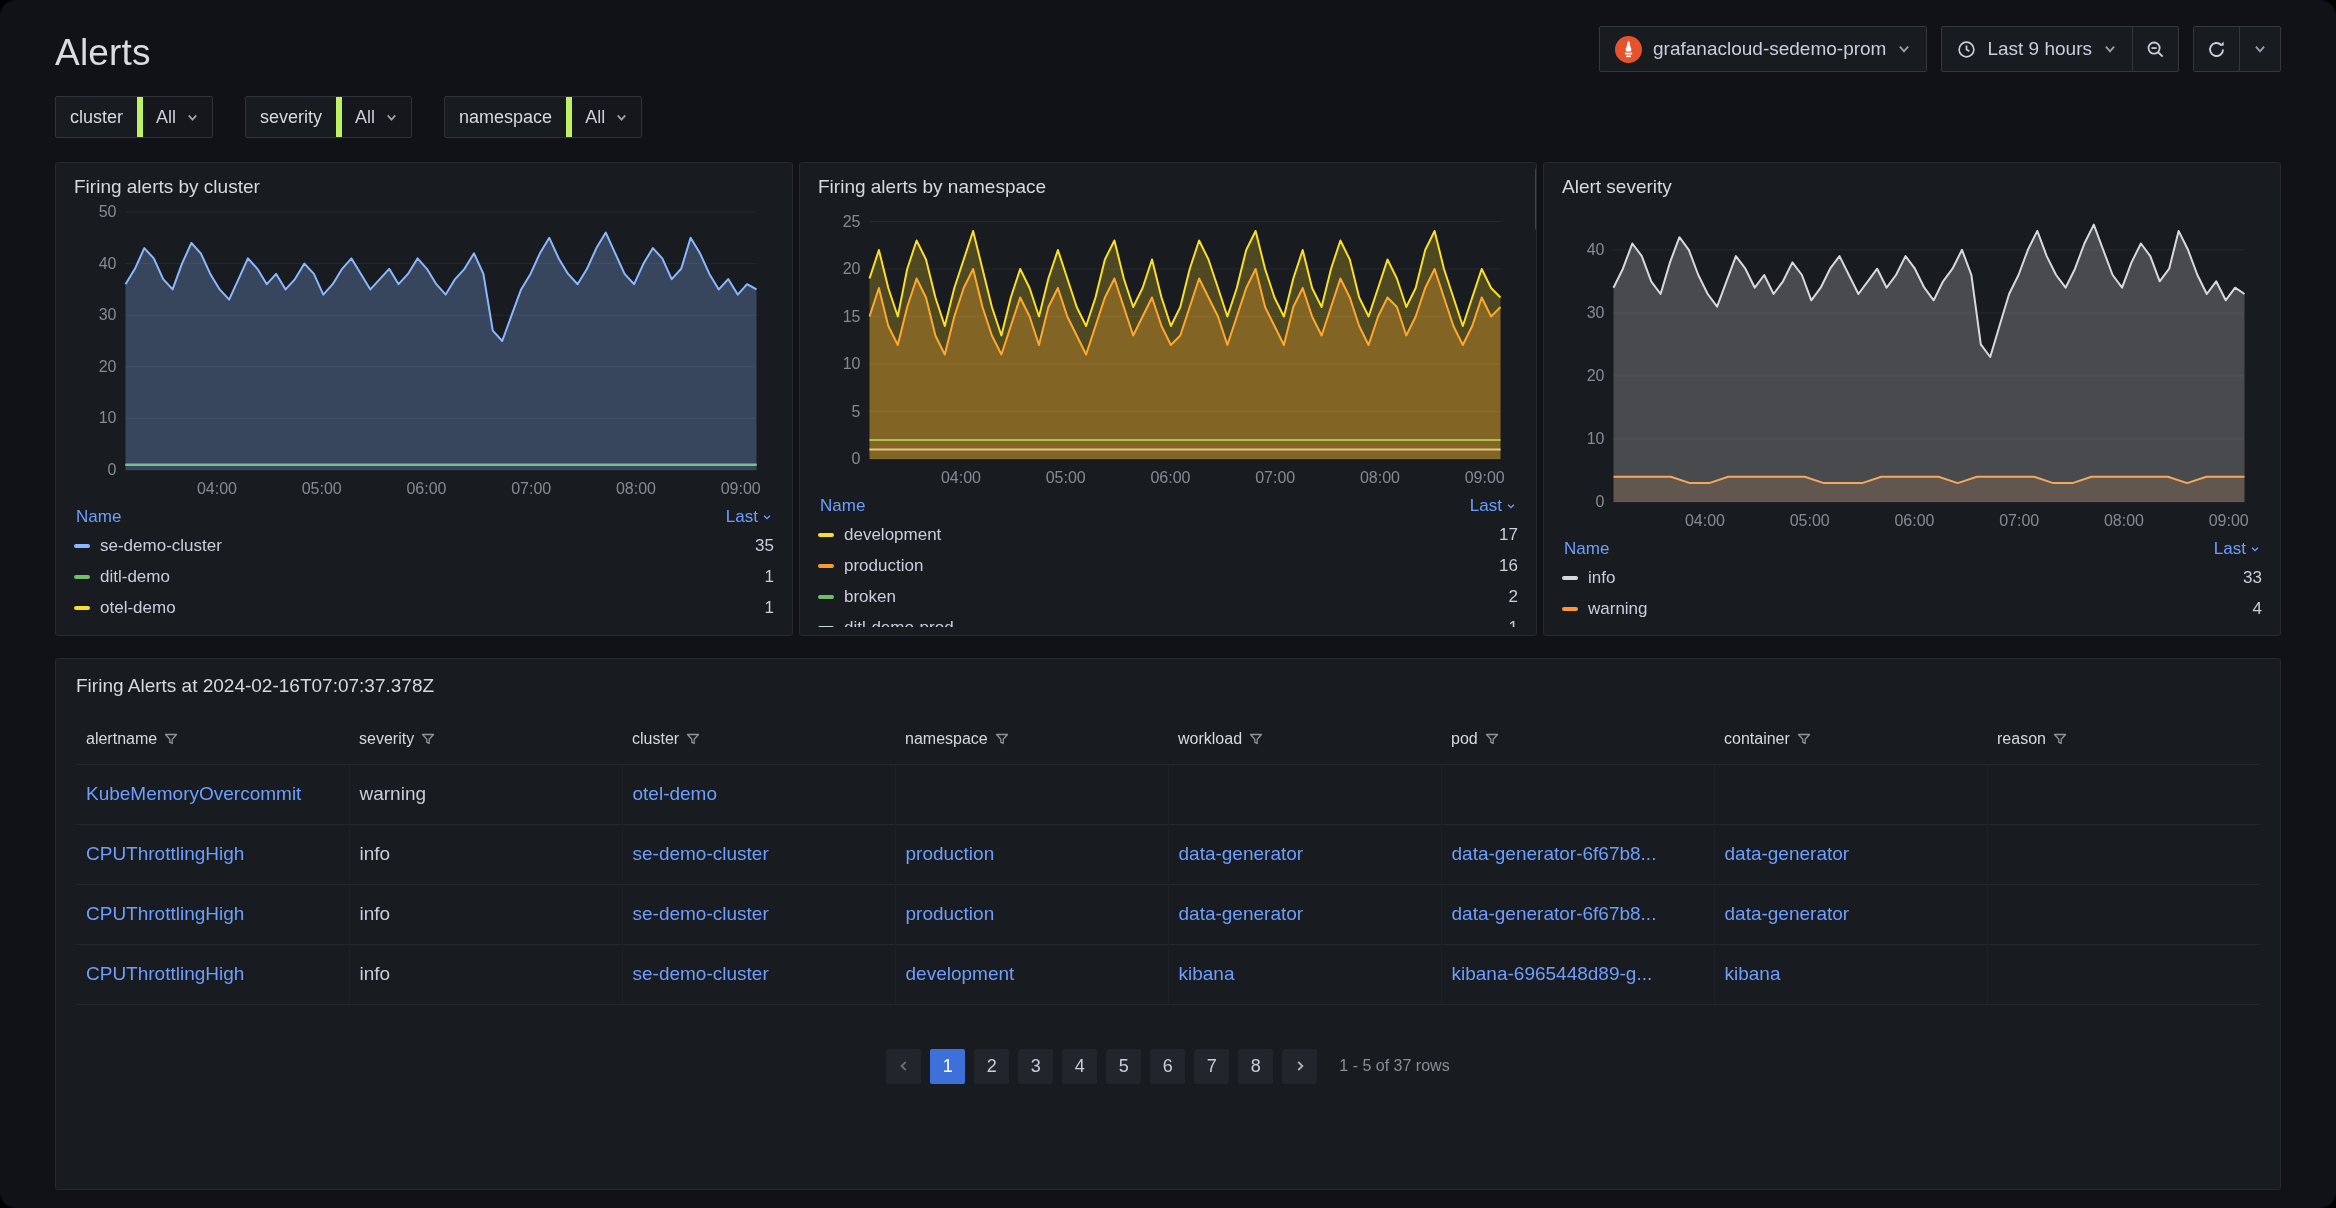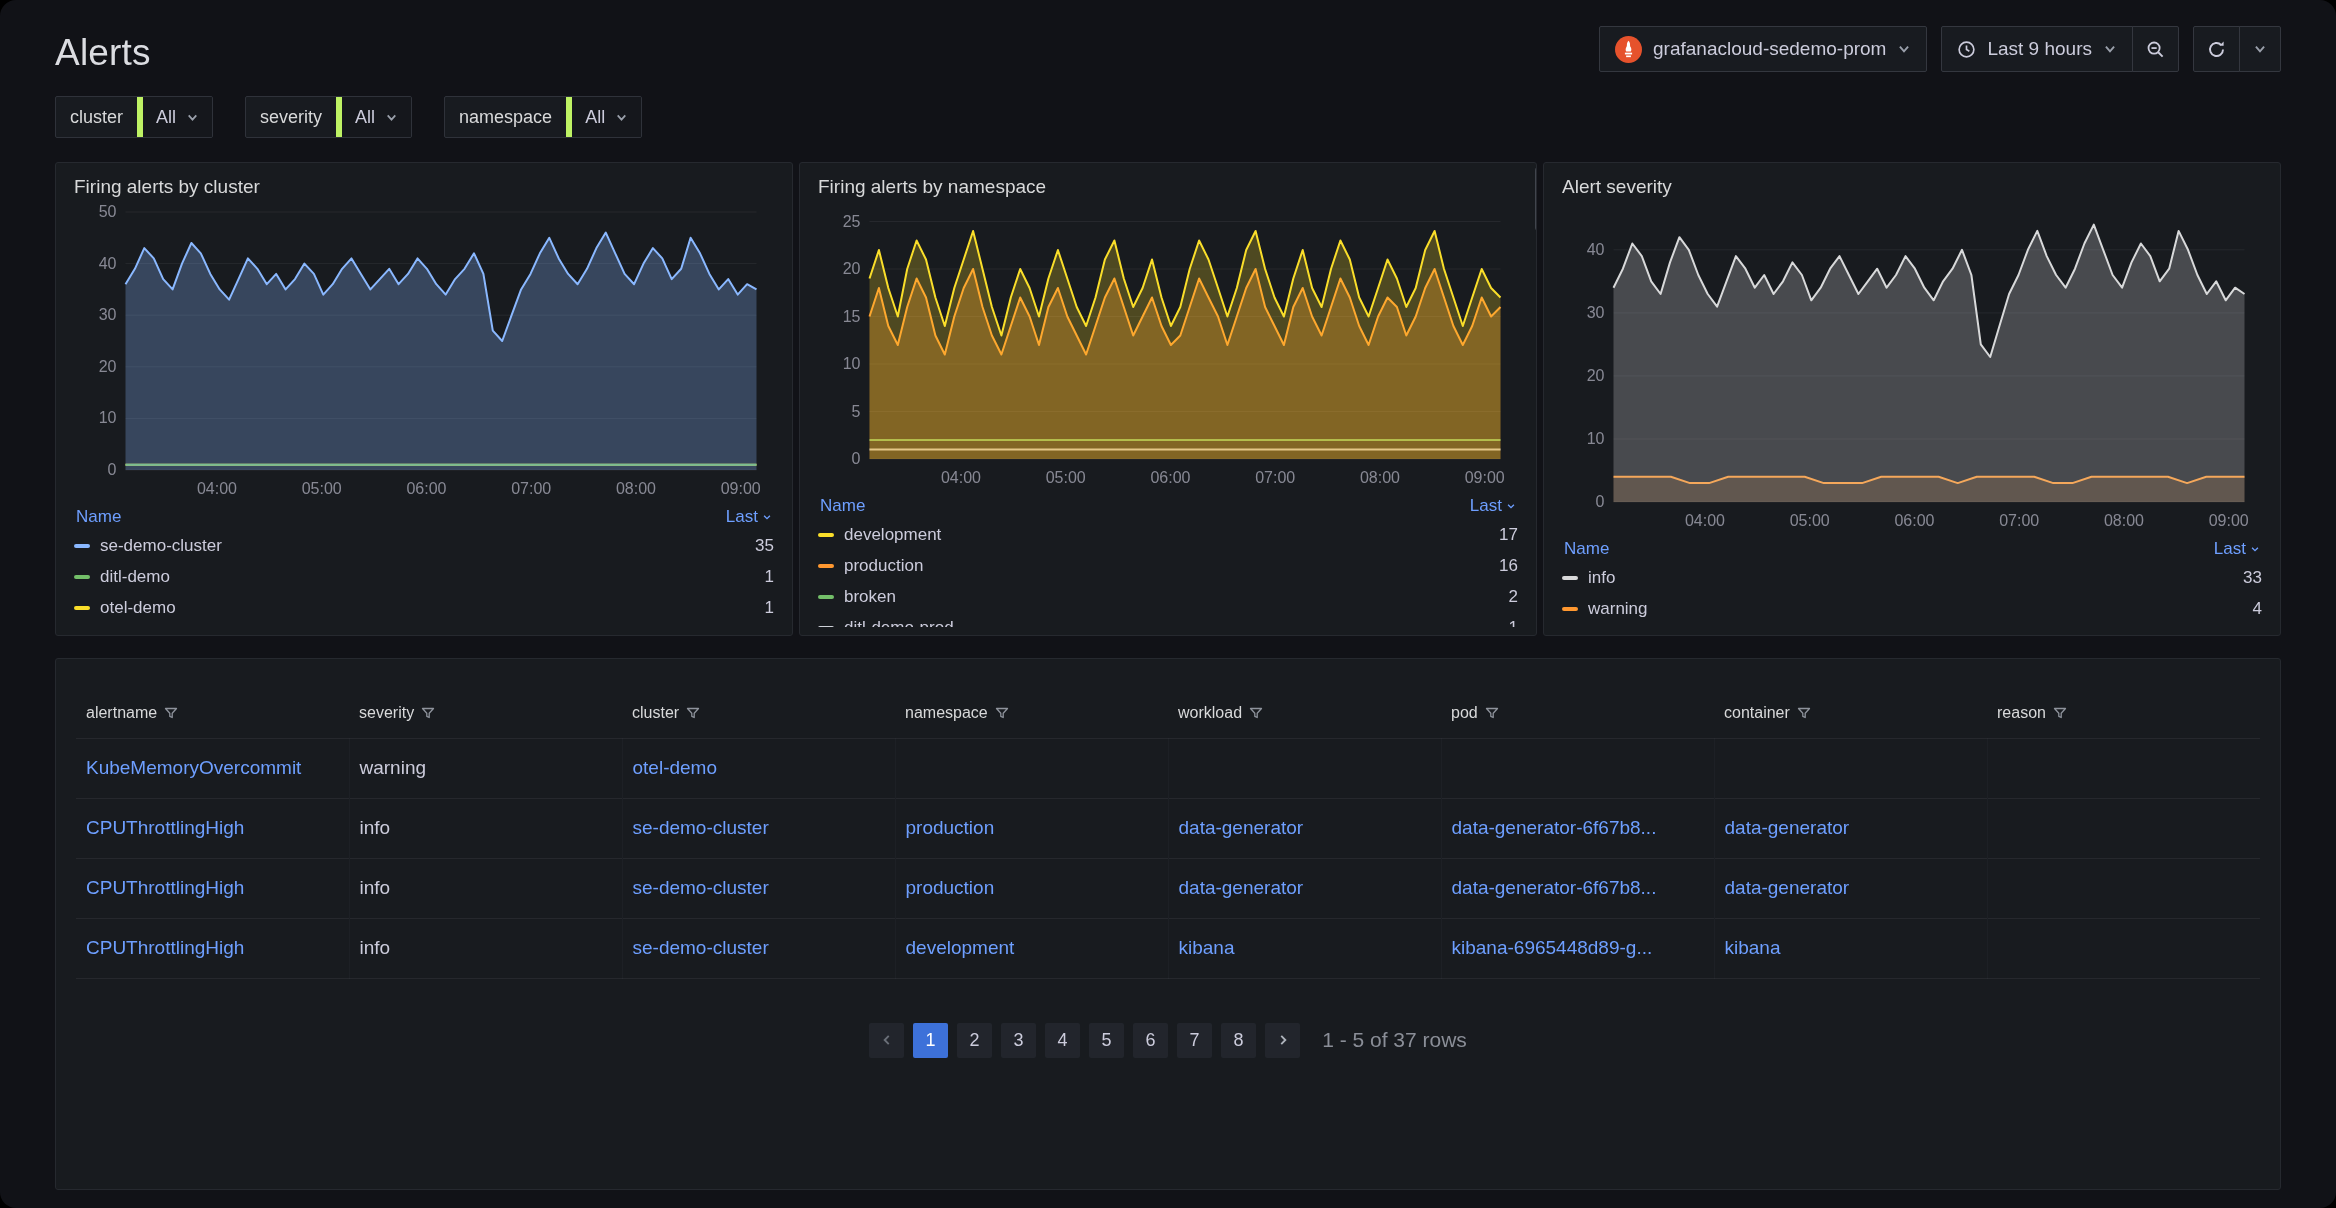--- a/index.html
+++ b/index.html
@@ -90,21 +90,21 @@
   td.link { color:#6e9fff; cursor:pointer; }
   
   .pagination { display:flex; align-items:center; justify-content:center; gap:9px; margin-top:44px; }
   .pagination button {
     width:35px; height:35px; border:none; border-radius:2px;
     background:#22252c; color:#ccccdc; font-size:18px; cursor:pointer;
     display:flex; align-items:center; justify-content:center;
     font-family:inherit;
   }
   .pagination button.active { background:#3d71d9; color:#fff; }
-  .page-summary { margin-left:13px; color:#8a8e97; font-size:21px; }
+  .page-summary { margin-left:13px; color:#8a8e97; font-size:16px; }
 </style>
 </head>
 <body>
 
 <div class="dashboard">
 
   <header class="topbar">
     <h1>Alerts</h1>
     <div class="topbar-right">
 
@@ -357,20 +357,21 @@
               <span class="lname">warning</span>
               <span class="lval">4</span>
             </div>
           </div>
       </div>
     </div>
 
   </div>
 
   <div class="panel table-panel">
+    <div class="panel-title">Firing Alerts at 2024-02-16T07:07:37.378Z</div>
     <table>
       <thead>
           <tr>
             <th><span>alertname</span><svg class="funnel" width="14" height="14" viewBox="0 0 14 14">
                 <path d="M1.5 2.5h11L8.2 7.3v4.2l-2.4-1.1V7.3z" fill="none" stroke="#8e939c" stroke-width="1.3" stroke-linejoin="round"></path>
               </svg></th>
             <th><span>severity</span><svg class="funnel" width="14" height="14" viewBox="0 0 14 14">
                 <path d="M1.5 2.5h11L8.2 7.3v4.2l-2.4-1.1V7.3z" fill="none" stroke="#8e939c" stroke-width="1.3" stroke-linejoin="round"></path>
               </svg></th>
             <th><span>cluster</span><svg class="funnel" width="14" height="14" viewBox="0 0 14 14">

